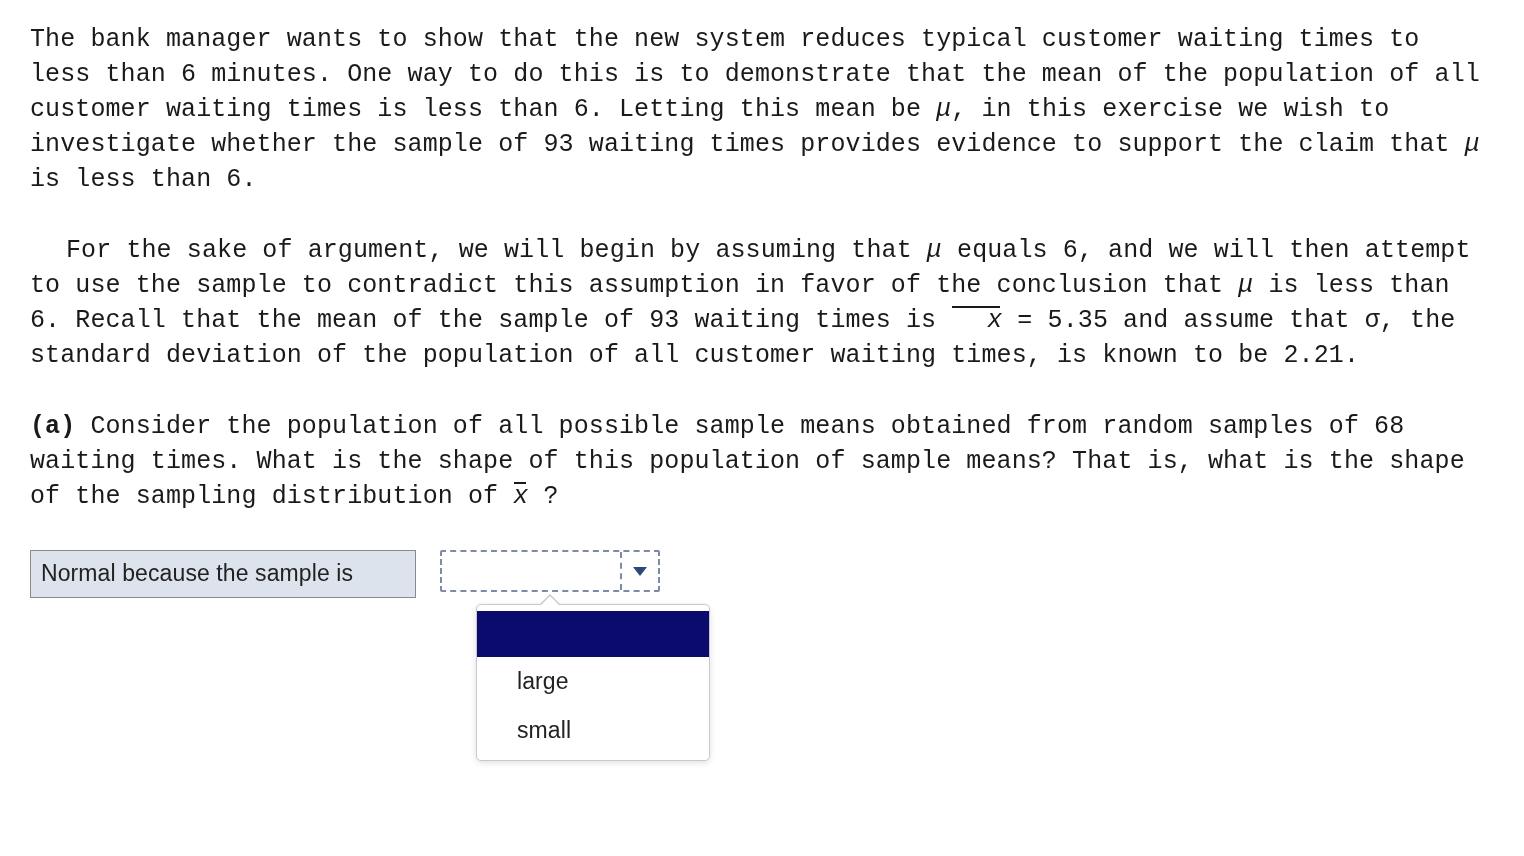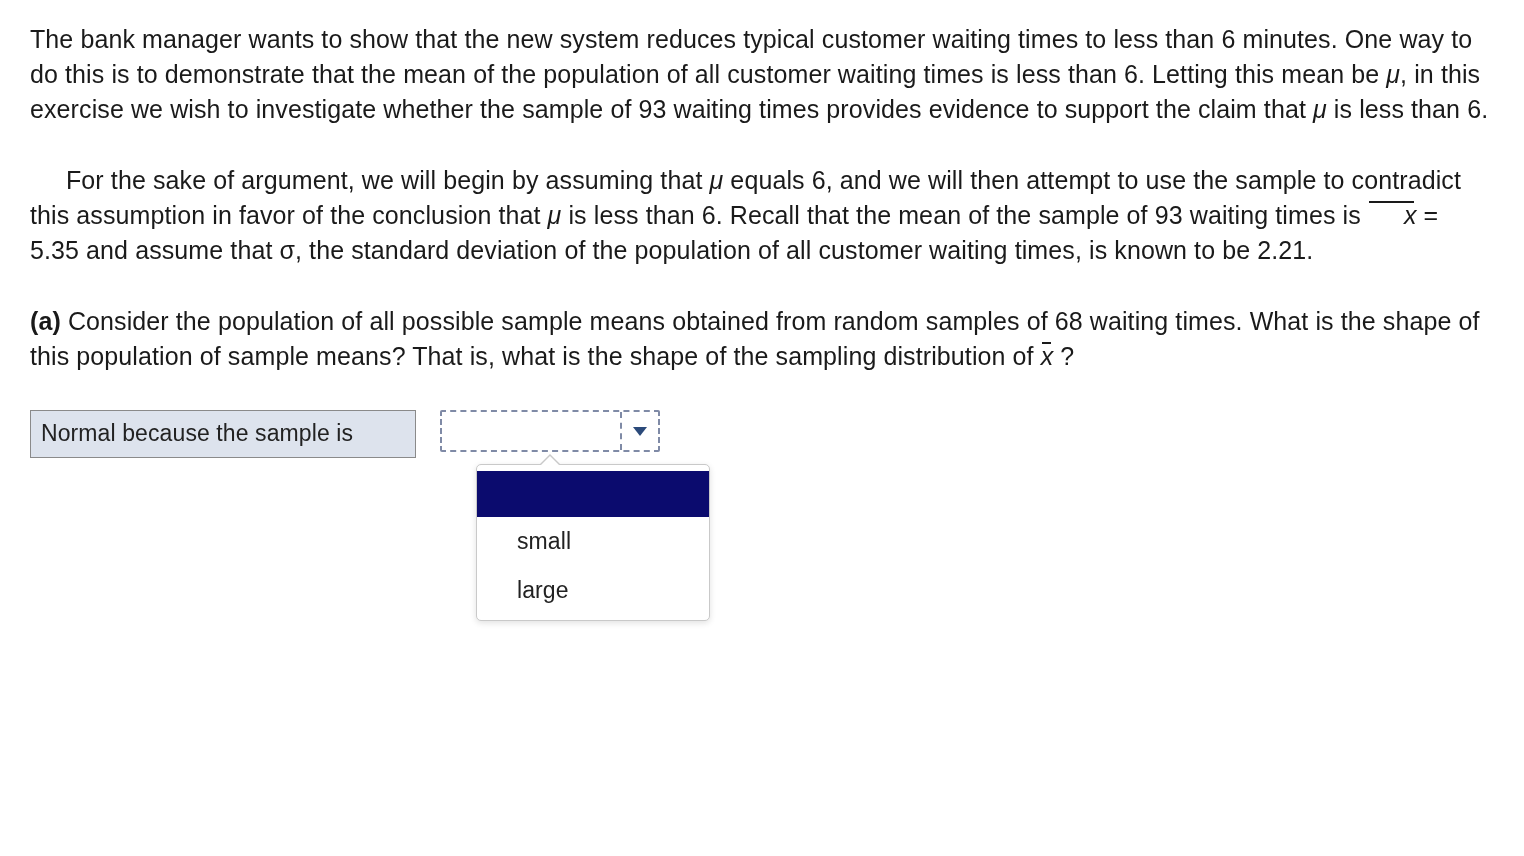--- a/index.html
+++ b/index.html
@@ -13,20 +13,21 @@
     width: 1524px;
     min-height: 856px;
     box-sizing: border-box;
     padding: 22px 30px 30px 30px;
     font-size: 25px;
     line-height: 1.4;
     letter-spacing: 0.1px;
   }
   .para {
     margin: 0 0 36px 0;
+    font-family: Liberation Mono, monospace;
   }
   .para.indent {
     text-indent: 36px;
   }
   .mu { font-style: italic; }
   .sigma { }
   .xbar {
     position: relative;
     display: inline-block;
     font-style: italic;
@@ -163,19 +164,19 @@
       <div class="dd-trigger">
         <div class="value"></div>
         <div class="arrow-cell">
           <div class="arrow"></div>
         </div>
       </div>
 
       <div class="dd-menu">
         <div class="pointer"></div>
         <div class="item selected"></div>
+        <div class="item">large</div>
         <div class="item">small</div>
-        <div class="item">large</div>
       </div>
     </div>
   </div>
 
 </div>
 
 </body></html>

